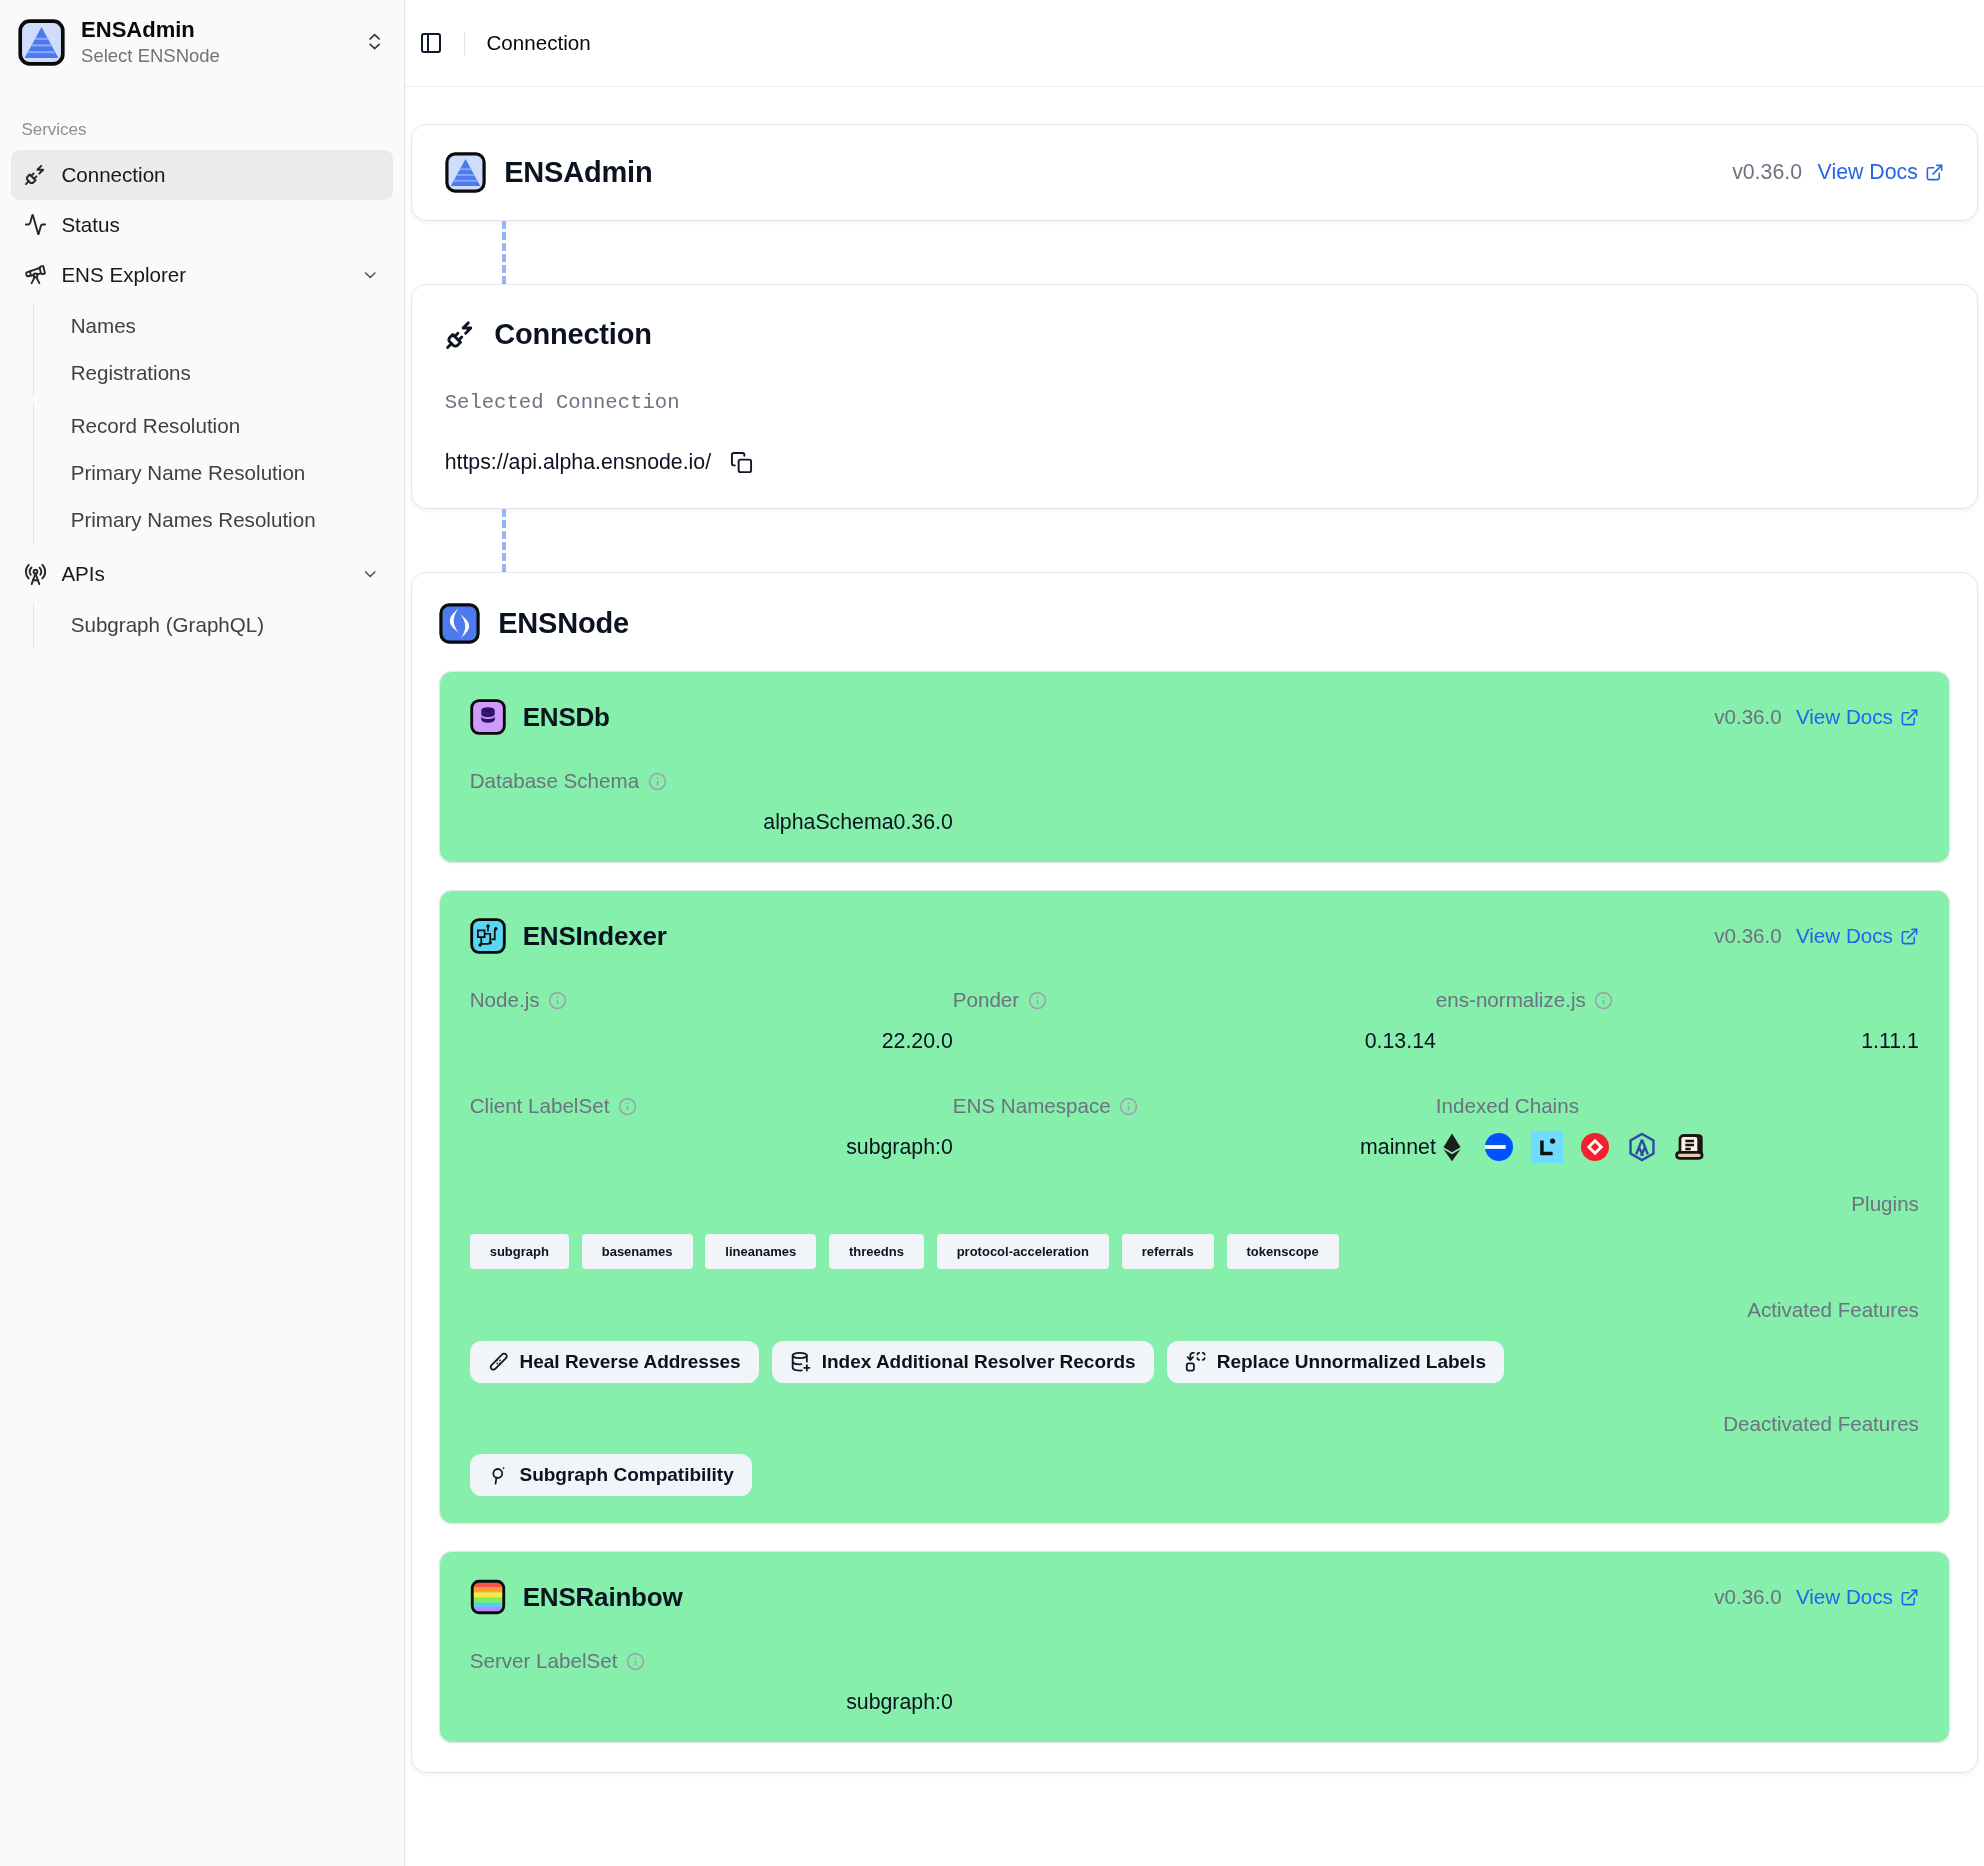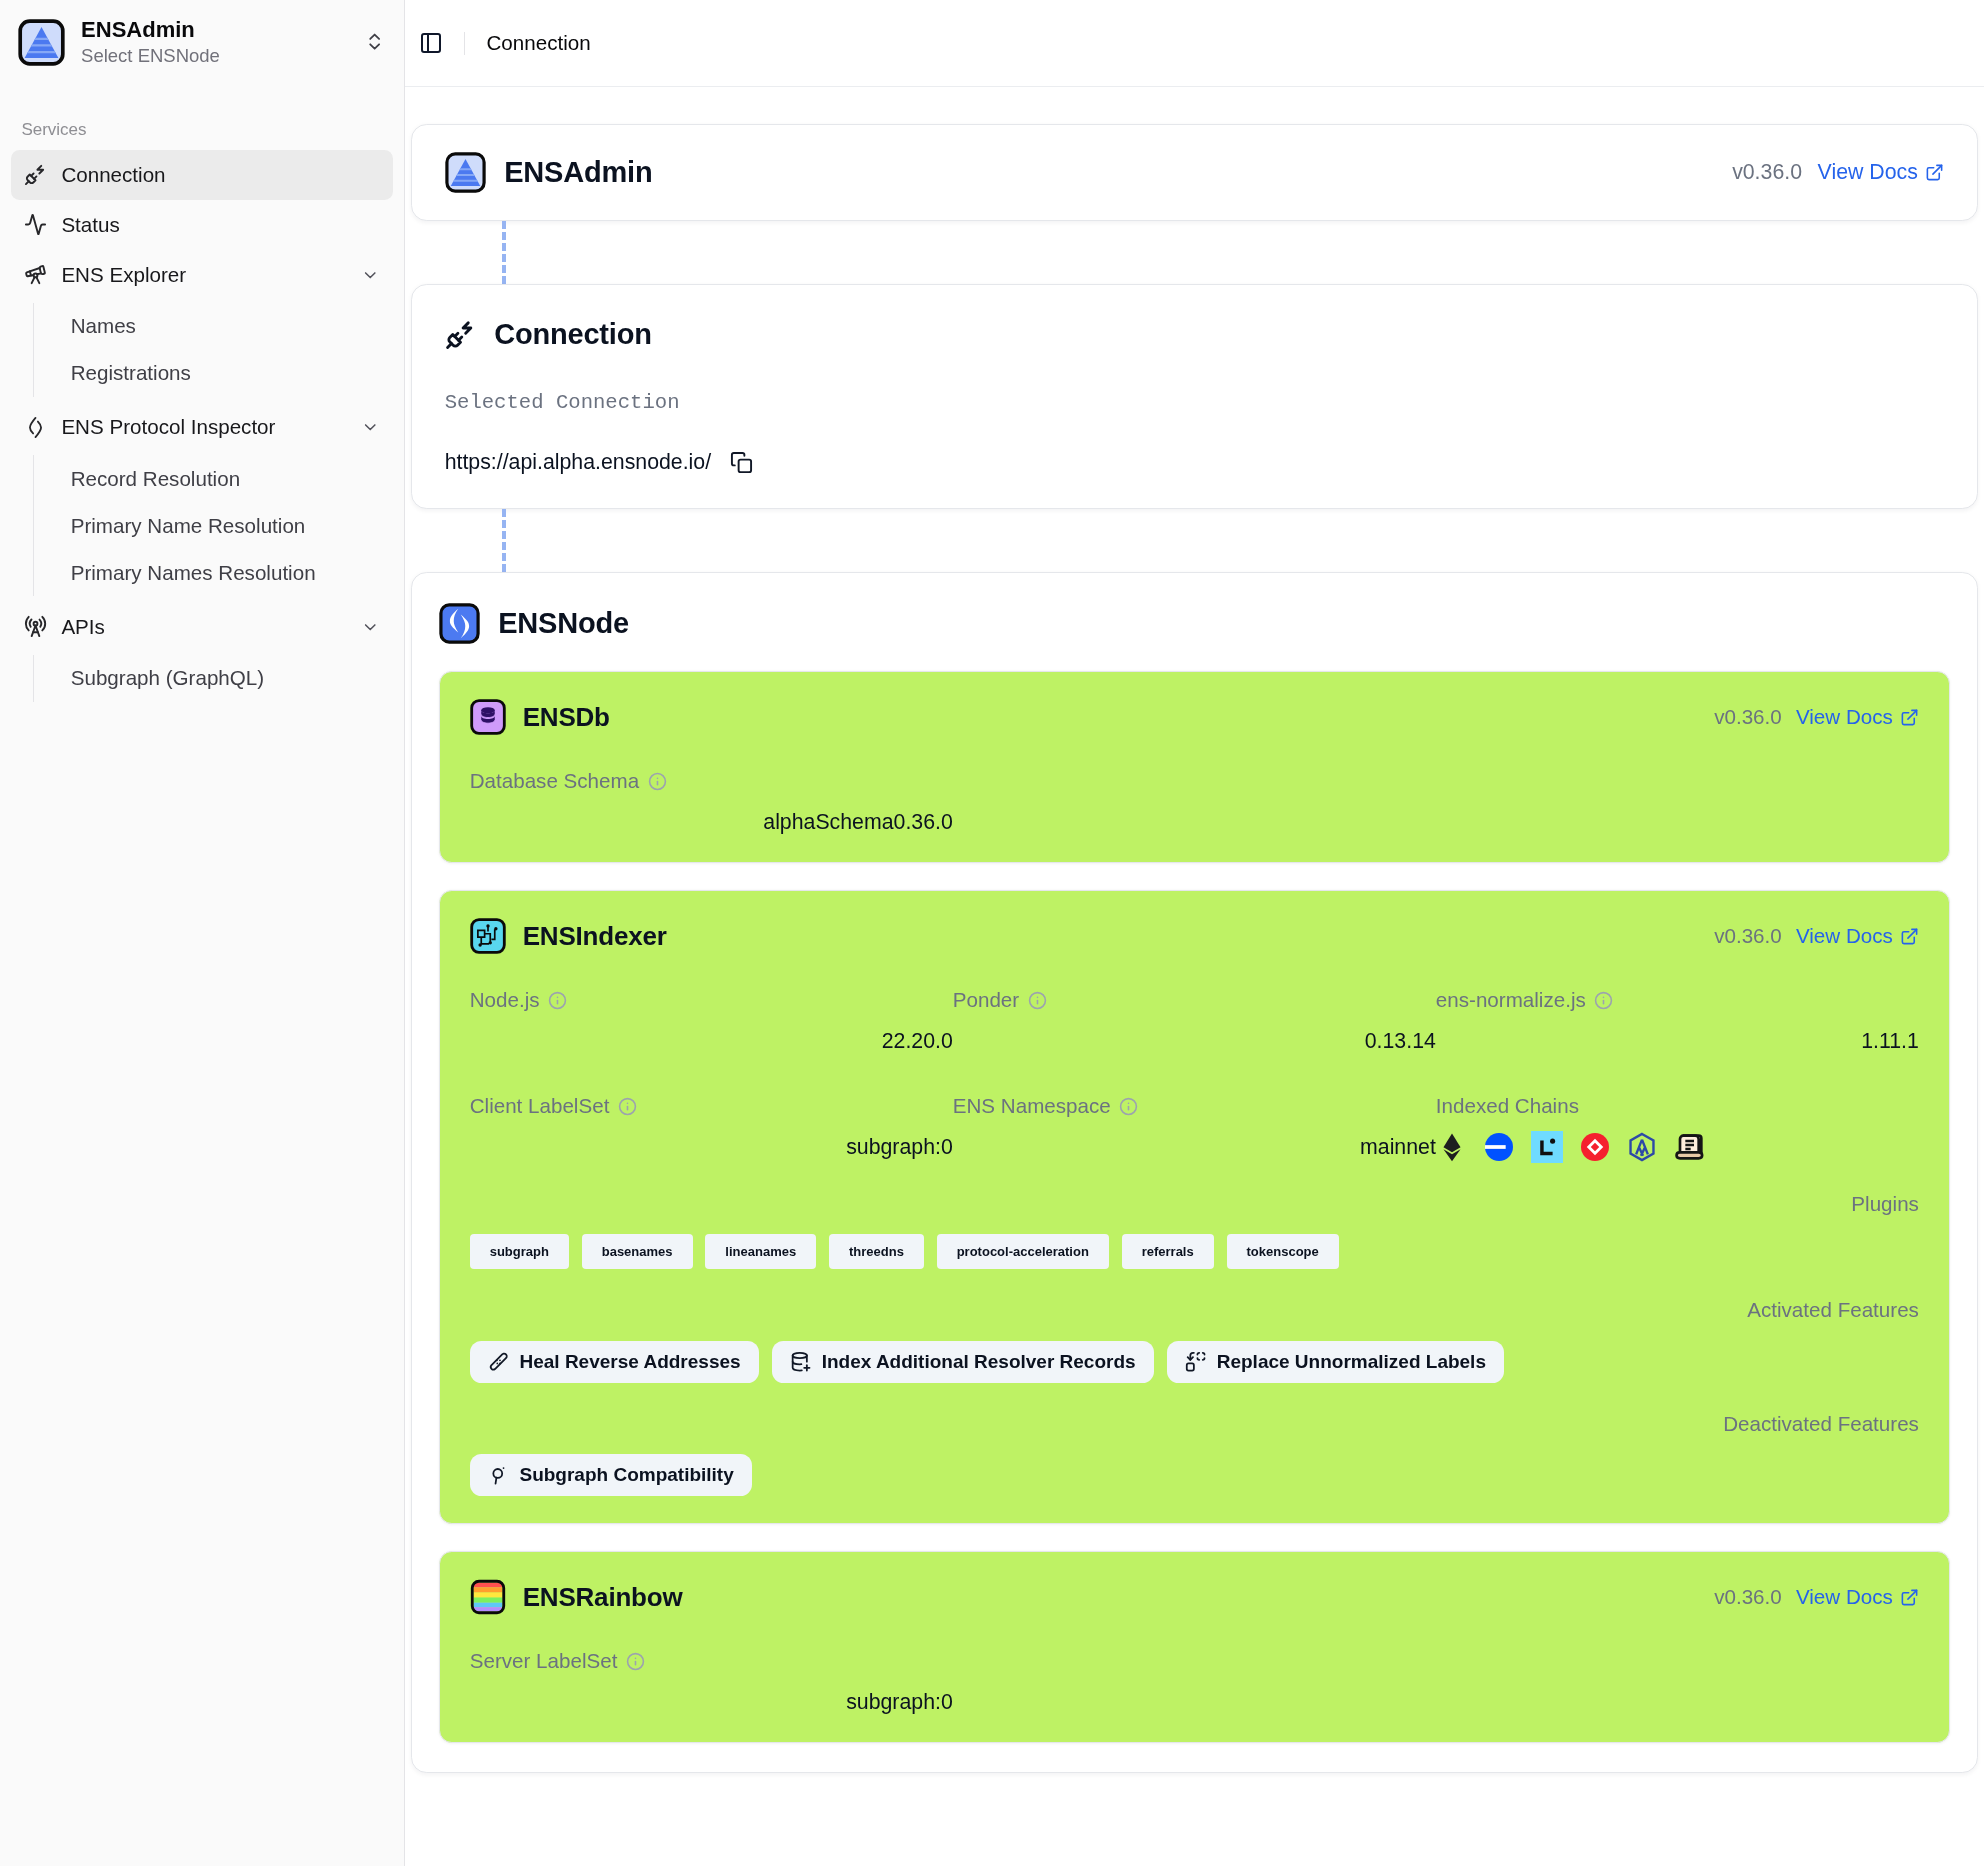--- a/index.html
+++ b/index.html
@@ -68,21 +68,21 @@
   .value { font-size:21.3px; color:#0b1220; }
   .conn-label { margin-top:40px;font-family:Liberation Mono, monospace; }
   .conn-value-row { margin-top:36px; display:flex; align-items:center; gap:18.5px; }
   .copy-btn { width:23px; height:23px; color:#111827; cursor:pointer; }
 
   .node-card { padding:30px 27px 28.4px 27px; margin-top:0;text-align:right; }
   .node-head { display:flex; align-items:center; }
   .node-head .h-icon { width:41px; height:41px; }
 
   .ncard {
-    background:#bef264; border:0.7px solid #e5e7eb; border-radius:12.8px;
+    background:#86efac; border:0.7px solid #e5e7eb; border-radius:12.8px;
     box-shadow:0 0.7px 2.8px rgba(16,24,40,.05);
     padding:27px 30px; margin-top:27px;
   }
   .n-head { display:flex; align-items:center; }
   .n-icon { width:36px; height:36px; margin-right:17px; flex:0 0 auto; }
   .n-title { font-size:26px; font-weight:800; color:#0b1220; letter-spacing:-0.2px; }
   .n-right { margin-left:auto; display:flex; align-items:center; gap:14.2px; }
   .n-right .ver { font-size:20.6px; }
   .n-right .docs { font-size:20.6px; }
 
@@ -172,30 +172,20 @@
       <span>ENS Explorer</span>
       <svg class="chev stroke-ic" width="18.5" height="18.5" viewBox="0 0 24 24">
           <path d="m6 9 6 6 6-6"></path>
         </svg>
     </div>
     <div class="sub-list">
       <div class="sub-item">Names</div>
       <div class="sub-item">Registrations</div>
     </div>
 
-    <div class="nav-item">
-      <svg class="mi stroke-ic" viewBox="0 0 24 24" style="stroke-width:1.9">
-          <path d="M12 2C8.2 6.4 6.2 9 6.2 12c0 2.4 1.4 4.3 3.3 6.2"></path>
-          <path d="M12 22c3.8-4.4 5.8-7 5.8-10 0-2.4-1.4-4.3-3.3-6.2"></path>
-        </svg>
-      <span>ENS Protocol Inspector</span>
-      <svg class="chev stroke-ic" width="18.5" height="18.5" viewBox="0 0 24 24">
-          <path d="m6 9 6 6 6-6"></path>
-        </svg>
-    </div>
     <div class="sub-list">
       <div class="sub-item">Record Resolution</div>
       <div class="sub-item">Primary Name Resolution</div>
       <div class="sub-item">Primary Names Resolution</div>
     </div>
 
     <div class="nav-item">
       <svg class="mi stroke-ic" viewBox="0 0 24 24">
           <path d="M4.9 16.1C1 12.2 1 5.8 4.9 1.9"></path>
           <path d="M7.8 4.7a6.14 6.14 0 0 0-.8 7.5"></path>

